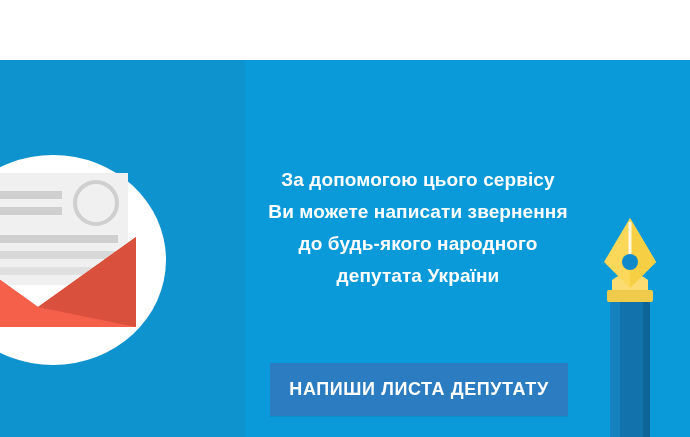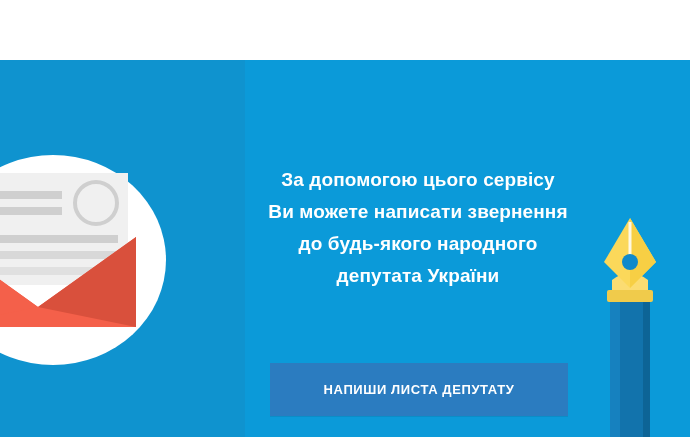--- a/index.html
+++ b/index.html
@@ -122,21 +122,21 @@
   .cta-button {
     position: absolute;
     left: 270px;
     top: 303px;
     width: 298px;
     height: 53px;
     background: #2b7cc0;
     border: none;
     color: #ffffff;
     font-family: "Liberation Sans", sans-serif;
-    font-size: 13px;
+    font-size: 18px;
     font-weight: bold;
     letter-spacing: 0.6px;
     cursor: pointer;
     display: flex;
     align-items: center;
     justify-content: center;
     box-sizing: border-box;
     box-shadow: 0 1px 0 rgba(0,0,0,0.08);
   }
 </style>

